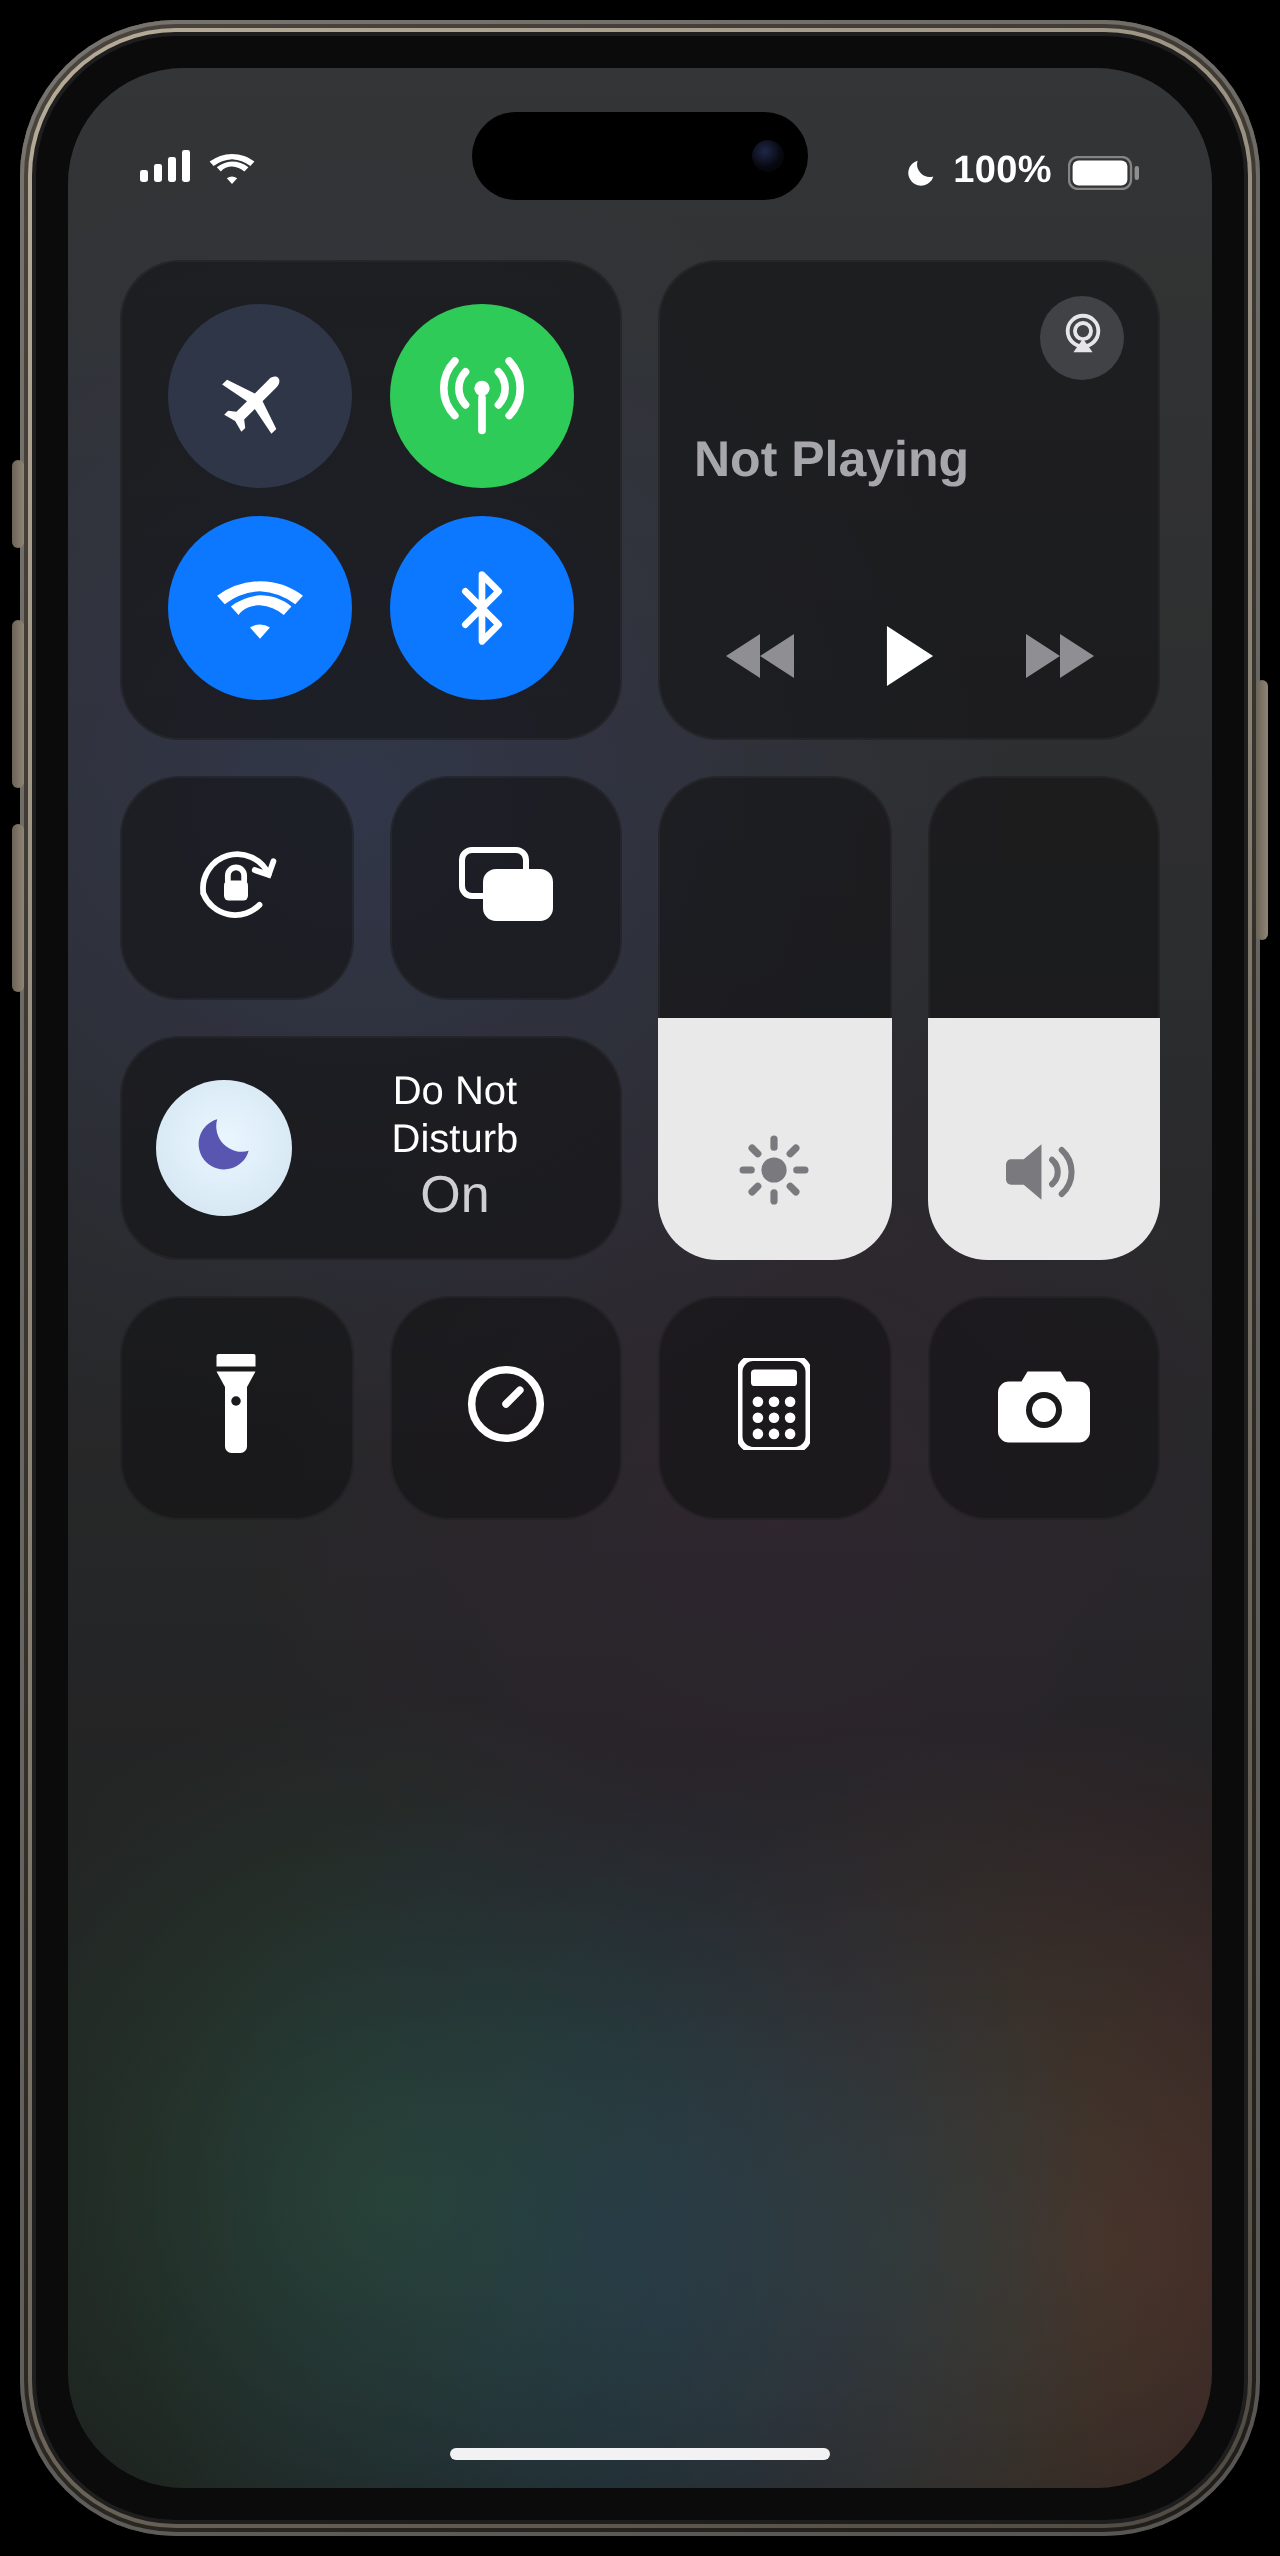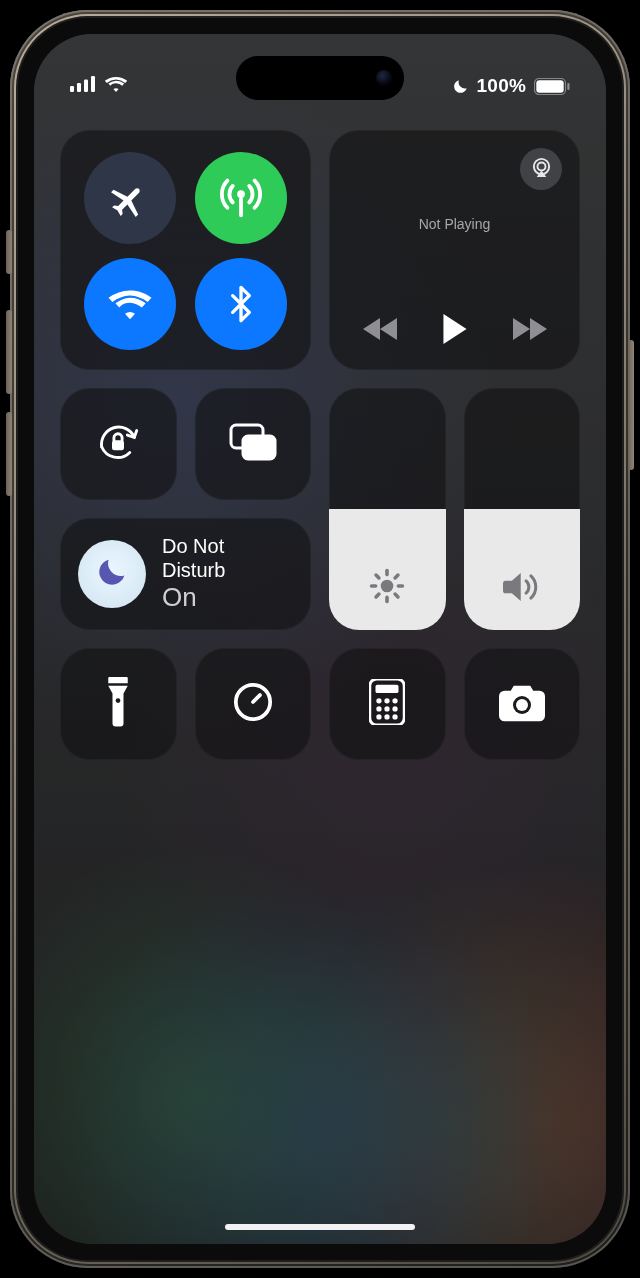--- a/index.html
+++ b/index.html
@@ -77,31 +77,31 @@
   width:92px; height:92px; margin:auto;
 }
 .c-dark  { background:#2e3648; }
 .c-green { background:#2fcb59; }
 .c-blue  { background:#0b78ff; }
 .circle svg { display:block; }
 
 
 .media { height:240px; padding:18px 18px 22px 18px; display:flex; flex-direction:column; }
 .airplay { align-self:flex-end; width:42px; height:42px; border-radius:50%; background:rgba(120,120,128,.4); display:flex; align-items:center; justify-content:center; }
-.np { color:#a7a7ab; font-size:14px; font-weight:400; text-align:center; margin-top:26px; }
+.np { color:#a7a7ab; font-size:25px; font-weight:700; text-align:left; margin-top:26px; }
 .controls { margin-top:auto; display:flex; align-items:center; justify-content:center; gap:44px; }
 .controls .play svg { fill:#fff; }
 .controls .skip svg { fill:#8f8f93; }
 
 
 .leftcol { display:grid; grid-template-columns:1fr 1fr; grid-template-rows:auto auto; gap:18px; }
 .small { height:112px; display:flex; align-items:center; justify-content:center; }
 
 
-.focus { grid-column:1 / 3; height:112px; display:flex; align-items:center; gap:16px; padding:0 18px; }
+.focus { grid-column:1 / 3; height:112px; display:flex; align-items:center; gap:16px; padding:0 18px;text-align:center; }
 .focus-ball {
   width:68px; height:68px; border-radius:50%;
   background:radial-gradient(circle at 50% 45%, #eaf6ff 0%, #dcecf7 55%, #cfe2ef 100%);
   display:flex; align-items:center; justify-content:center;
 }
 .focus-ball svg { fill:#5856b0; }
 .focus-txt { color:#fff; display:flex; flex-direction:column; line-height:1.2; }
 .focus-name { font-size:20px; font-weight:500; }
 .focus-state { font-size:26px; color:#cfcfd3; }
 

